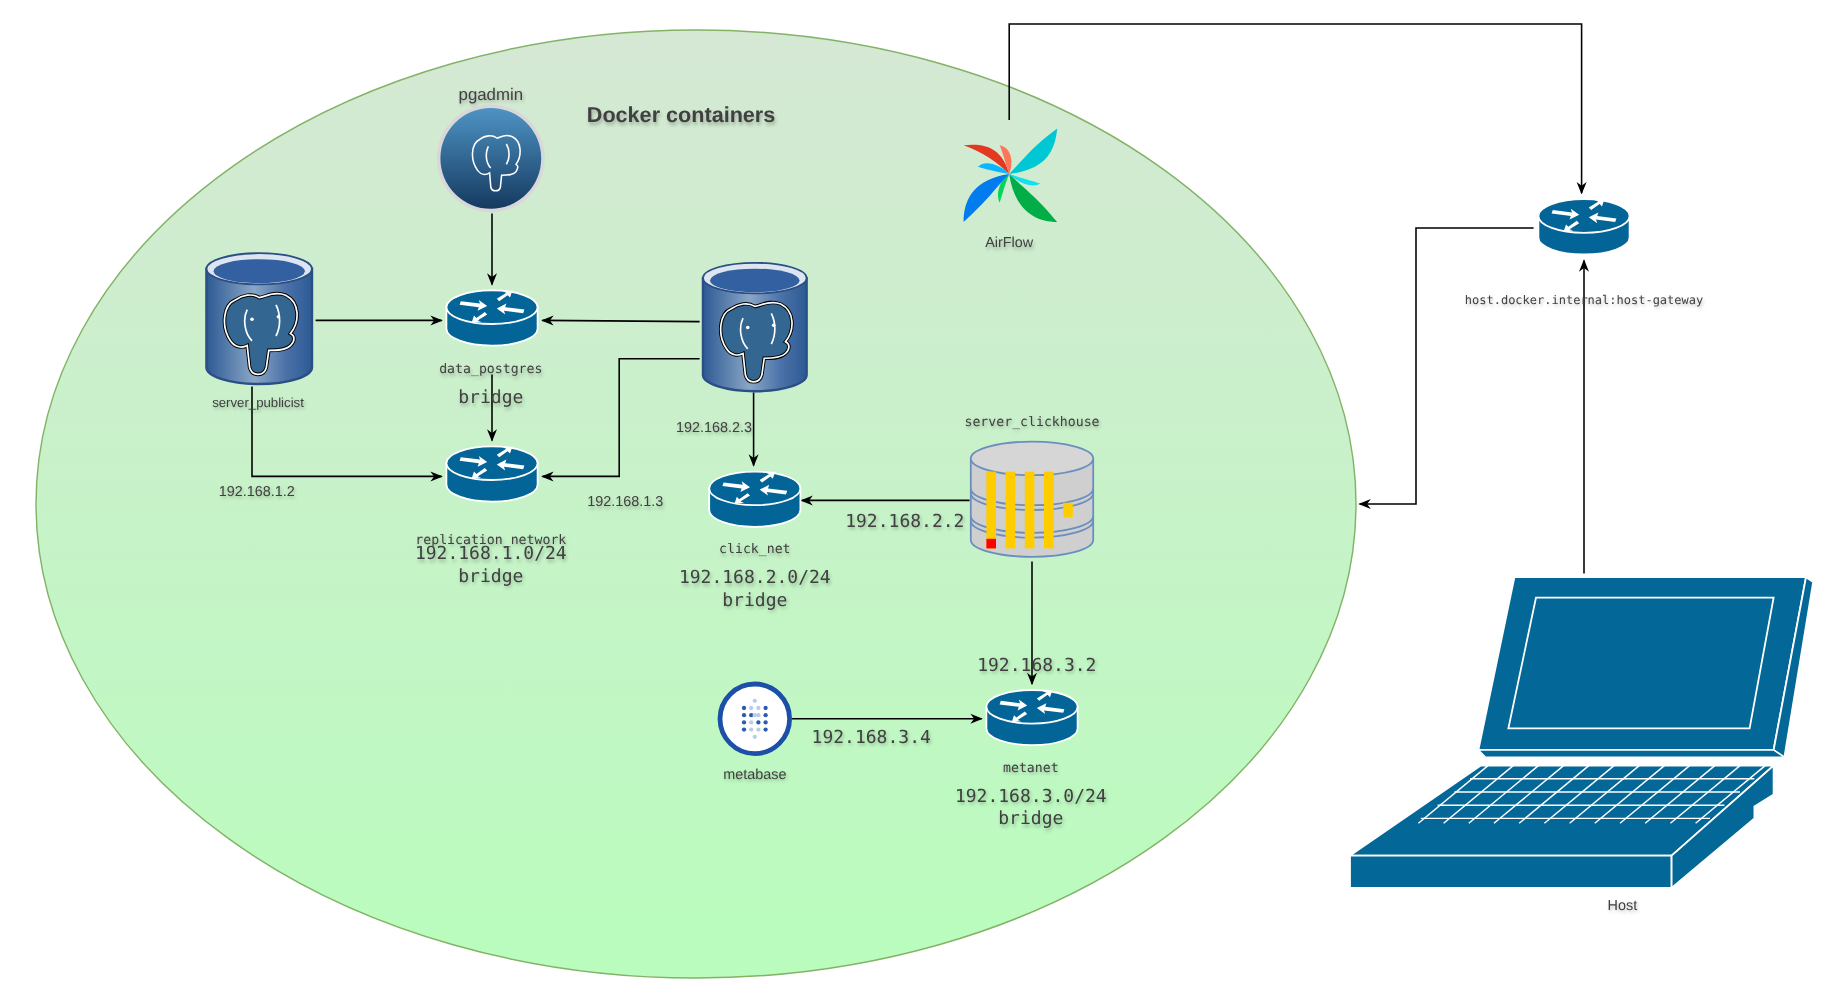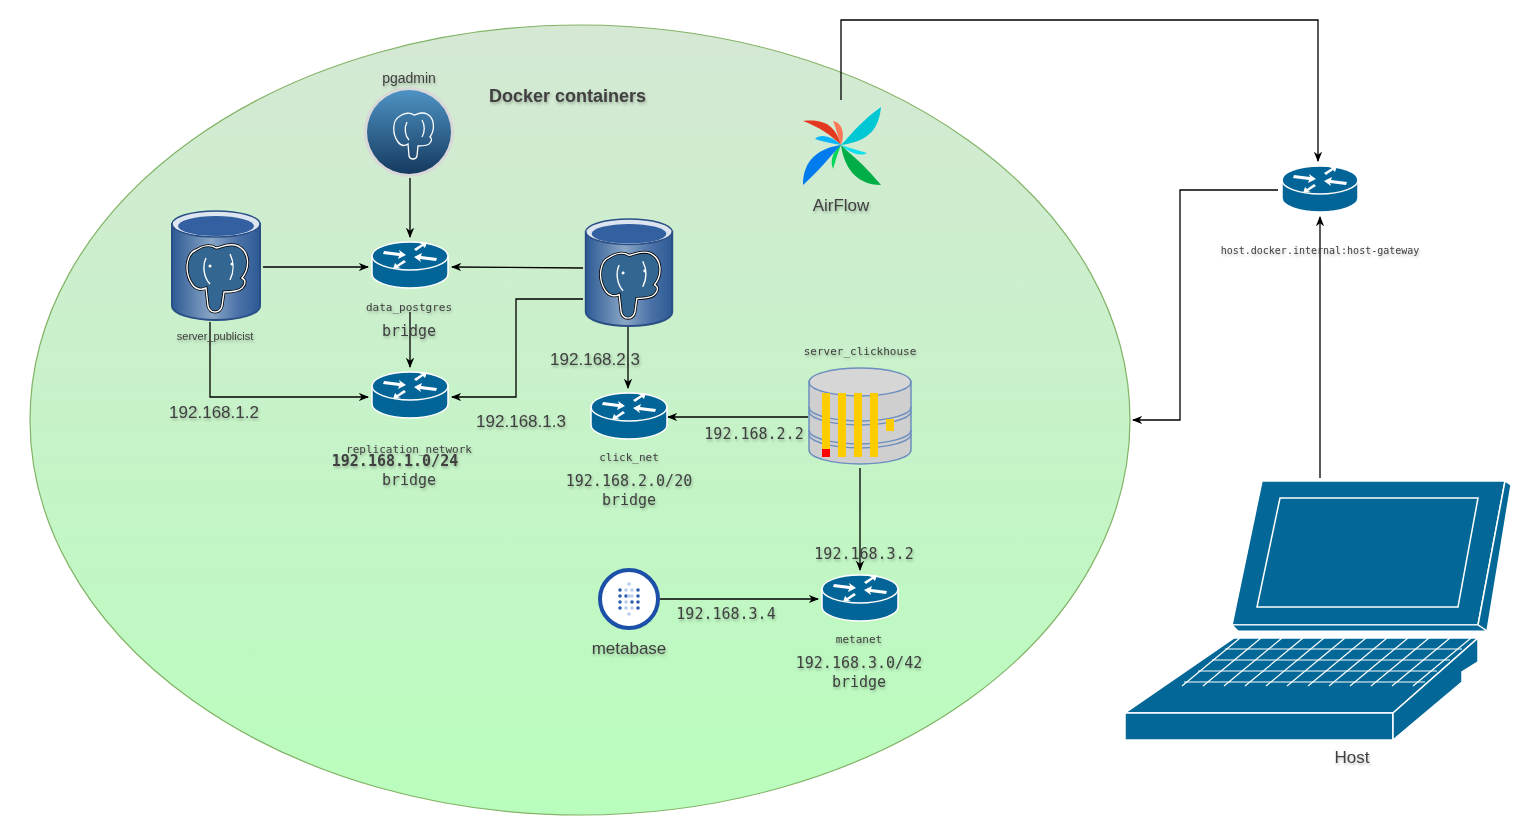--- a/index.html
+++ b/index.html
@@ -3,21 +3,21 @@
 <meta charset="utf-8">
 <style>
   html, body { margin: 0; padding: 0; background: #ffffff; }
   body { width: 1540px; height: 840px; position: relative; overflow: hidden; font-family: "Liberation Sans", sans-serif; }
   #canvas { position: absolute; left: 0; top: 0; width: 1540px; height: 840px; }
   .lbl { position: absolute; white-space: nowrap; color: #404040; text-shadow: 1px 2px 3px rgba(0,0,0,0.25); transform: translateX(-50%); line-height: 1.15; }
   .sans { font-family: "Liberation Sans", sans-serif; }
   .mono { font-family: "DejaVu Sans Mono", monospace; }
   .title { font-size: 18px; font-weight: bold; transform: none; }
   .s14 { font-size: 14px; }
-  .s12 { font-size: 17px; }
+  .s12 { font-size: 12px; }
   .s11 { font-size: 11px; }
   .m15 { font-size: 11px; }
   .m11 { font-size: 15px; text-align: right; }
   .m10 { font-size: 10px; }
   .left { transform: none; }
 </style>
 </head>
 <body>
 
 <svg id="canvas" viewBox="0 0 1540 840" xmlns="http://www.w3.org/2000/svg">
@@ -190,29 +190,29 @@
 <div class="lbl sans s11" style="left:215px; top:330px;">server_publicist</div>
 <div class="lbl mono m15" style="left:630px; top:346px; left:860px;">server_clickhouse</div>
 <div class="lbl sans s12" style="left:629px; top:639px;">metabase</div>
 <div class="lbl sans s12" style="left:841px; top:196px;">AirFlow</div>
 <div class="lbl sans s12" style="left:1320px; top:748px;margin-left:32px;">Host</div>
 
 <div class="lbl mono m15" style="left:409px; top:302px;">data_postgres</div>
 <div class="lbl mono m11" style="left:409px; top:323px;">bridge</div>
 
 <div class="lbl mono m15" style="left:409px; top:444px;">replication_network</div>
-<div class="lbl mono m11" style="left:395px; top:453px;font-weight:bold;">192.168.1.0/24</div>
+<div class="lbl mono m11" style="left:409px; top:453px;">192.168.1.0/24</div>
 <div class="lbl mono m11" style="left:409px; top:472px;">bridge</div>
 
 <div class="lbl mono m15" style="left:629px; top:452px;">click_net</div>
-<div class="lbl mono m11" style="left:629px; top:473px;">192.168.2.0/20</div>
+<div class="lbl mono m11" style="left:629px; top:473px;">192.168.2.0/24</div>
 <div class="lbl mono m11" style="left:629px; top:492px;">bridge</div>
 
 <div class="lbl mono m15" style="left:859px; top:634px;">metanet</div>
-<div class="lbl mono m11" style="left:859px; top:655px;">192.168.3.0/42</div>
+<div class="lbl mono m11" style="left:859px; top:655px;">192.168.3.0/24</div>
 <div class="lbl mono m11" style="left:859px; top:674px;">bridge</div>
 
 <div class="lbl mono m10" style="left:1320px; top:227px;margin-top:18px;">host.docker.internal:host-gateway</div>
 
 <div class="lbl sans s12" style="left:214px; top:403px;">192.168.1.2</div>
 <div class="lbl sans s12" style="left:521px; top:412px;">192.168.1.3</div>
 <div class="lbl sans s12" style="left:595px; top:350px;">192.168.2.3</div>
 <div class="lbl mono m11" style="left:754px; top:426px;">192.168.2.2</div>
 <div class="lbl mono m11" style="left:864px; top:546px;">192.168.3.2</div>
 <div class="lbl mono m11" style="left:726px; top:606px;">192.168.3.4</div>

